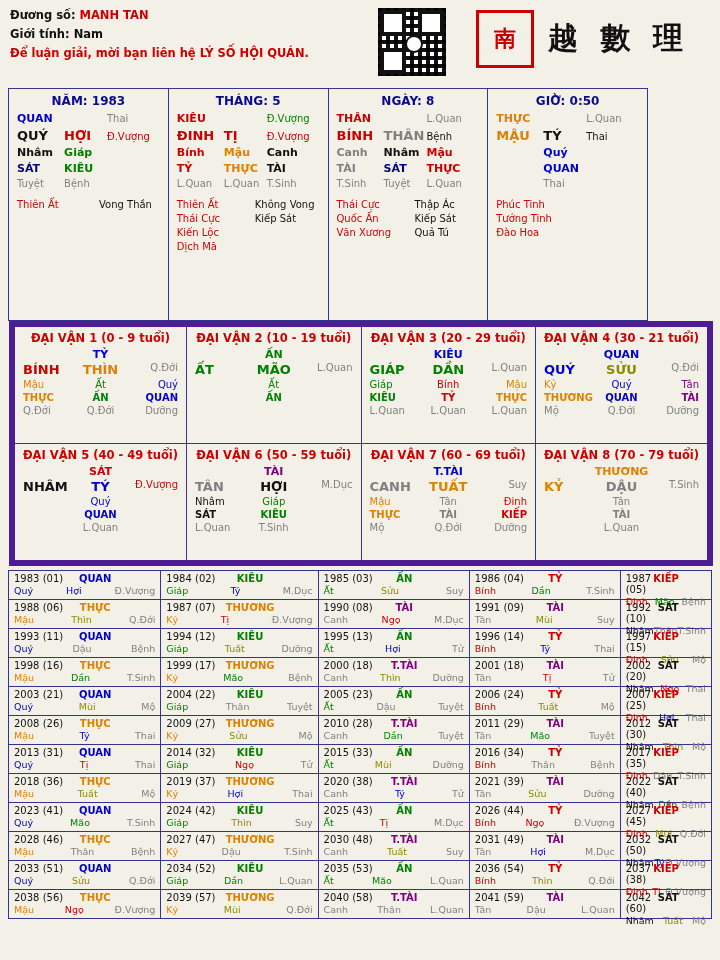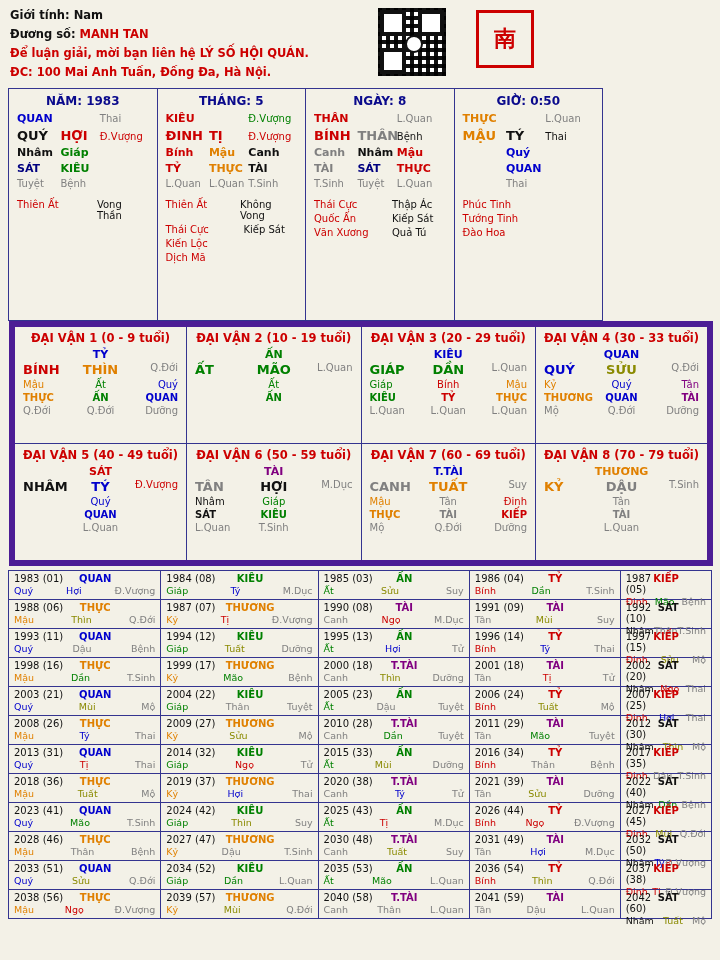--- a/index.html
+++ b/index.html
@@ -30,21 +30,21 @@
   .qr-c{position:absolute;width:18px;height:18px;border:4px solid #111;background:#fff;}
   .qr-c.tl{left:2px;top:2px;}
   .qr-c.tr{right:2px;top:2px;}
   .qr-c.bl{left:2px;bottom:2px;}
   .seal{position:absolute;left:476px;top:10px;width:58px;height:58px;border:3px solid #cc0000;box-sizing:border-box;
         color:#cc0000;font-family:"DejaVu Serif","Liberation Serif",serif;font-size:22px;font-weight:bold;
         display:flex;align-items:center;justify-content:center;line-height:1.05;text-align:center;}
   .brand{position:absolute;left:548px;top:18px;font-family:"DejaVu Serif","Liberation Serif",serif;
          font-size:30px;font-weight:bold;color:#111;letter-spacing:6px;}
   table{border-collapse:collapse;}
-  .pillars{width:595px;margin:0 8px;border:1px solid #34348f;box-sizing:border-box;}
+  .pillars{width:640px;margin:0 8px;border:1px solid #34348f;box-sizing:border-box;}
   .pillars td{border:1px solid #34348f;vertical-align:top;width:25%;padding:0;}
   .p-title{text-align:center;font-weight:bold;font-size:12px;color:#0a0a8c;padding:5px 0 4px;}
   .p-body{padding:0 8px 6px 8px;height:208px;box-sizing:border-box;position:relative;}
   .row3{display:flex;justify-content:space-between;align-items:baseline;margin-bottom:3px;}
   .c-left{width:33%;}
   .c-mid{width:30%;text-align:left;}
   .c-right{width:37%;text-align:left;}
   .big{font-size:13px;font-weight:bold;}
   .med{font-size:11px;font-weight:bold;}
   .sm{font-size:10px;}
@@ -84,39 +84,39 @@
   .yr-sub span{white-space:nowrap;}
 </style>
 </head>
 <body>
 
 <div class="page">
 
   <div class="header">
     <div class="hdr-lines">
       <div class="hdr-line">
+        <span class="lbl">Đương số:</span>
+        <span class="val">MANH TAN</span>
+      </div>
+      <div class="hdr-line">
         <span class="lbl">Giới tính:</span>
         <span class="black">Nam</span>
       </div>
-      <div class="hdr-line">
-        <span class="lbl">Đương số:</span>
-        <span class="val">MANH TAN</span>
-      </div>
       <div class="hdr-line red">Để luận giải, mời bạn liên hệ LÝ SỐ HỘI QUÁN.</div>
-      <div class="hdr-line red">ĐC: 100 Mai Anh Tuấn, Đống Đa, Hà Nội.</div>
     </div>
 
     <div class="qr">
       <div class="qr-c tl"></div>
       <div class="qr-c tr"></div>
       <div class="qr-c bl"></div>
       <div class="qr-inner"></div>
     </div>
 
     <div class="seal">南</div>
+    <div class="brand">越 數 理</div>
   </div>
 
   <table class="pillars">
     <tbody>
         <tr>
       <td>
         <div class="p-title">NĂM: 1983</div>
         <div class="p-body">
           <div class="row3">
                 <div class="c-left med blue">QUAN</div>
@@ -358,21 +358,21 @@
                 <div class="orange">THỰC</div>
               </div>
           <div class="dv-line sm gray">
                 <div>L.Quan</div>
                 <div>L.Quan</div>
                 <div>L.Quan</div>
               </div>
         </div>
       </td>
       <td>
-        <div class="dv-title">ĐẠI VẬN 4 (30 - 33 tuổi)</div>
+        <div class="dv-title">ĐẠI VẬN 4 (30 - 21 tuổi)</div>
         <div class="dv-body">
           <div class="dv-top blue">QUAN</div>
           <div class="dv-line dv-main">
                 <div class="blue">QUÝ</div>
                 <div class="olive">SỬU</div>
                 <div class="sm gray" style="font-weight:normal">Q.Đới</div>
               </div>
           <div class="dv-line sm">
                 <div class="orange">Kỷ</div>
                 <div class="blue">Quý</div>
@@ -513,21 +513,21 @@
               <div class="yr-sub">
                 <span style="color: rgb(0, 0, 204);">Quý</span>
                 <span style="color: rgb(0, 0, 204);">Hợi</span>
                 <span class="gray">Đ.Vượng</span>
               </div>
             </div>
           </td>
           <td>
             <div class="yr-cell">
               <div class="yr-head">
-                <span class="yr-label">1984 (08)</span>
+                <span class="yr-label">1984 (02)</span>
                 <span class="yr-star" style="color: rgb(0, 128, 0); margin-right: 26px;">KIÊU</span>
                 <span style="width:2px"></span>
               </div>
               <div class="yr-sub">
                 <span style="color: rgb(0, 128, 0);">Giáp</span>
                 <span style="color: rgb(0, 0, 204);">Tý</span>
                 <span class="gray">M.Dục</span>
               </div>
             </div>
           </td>

